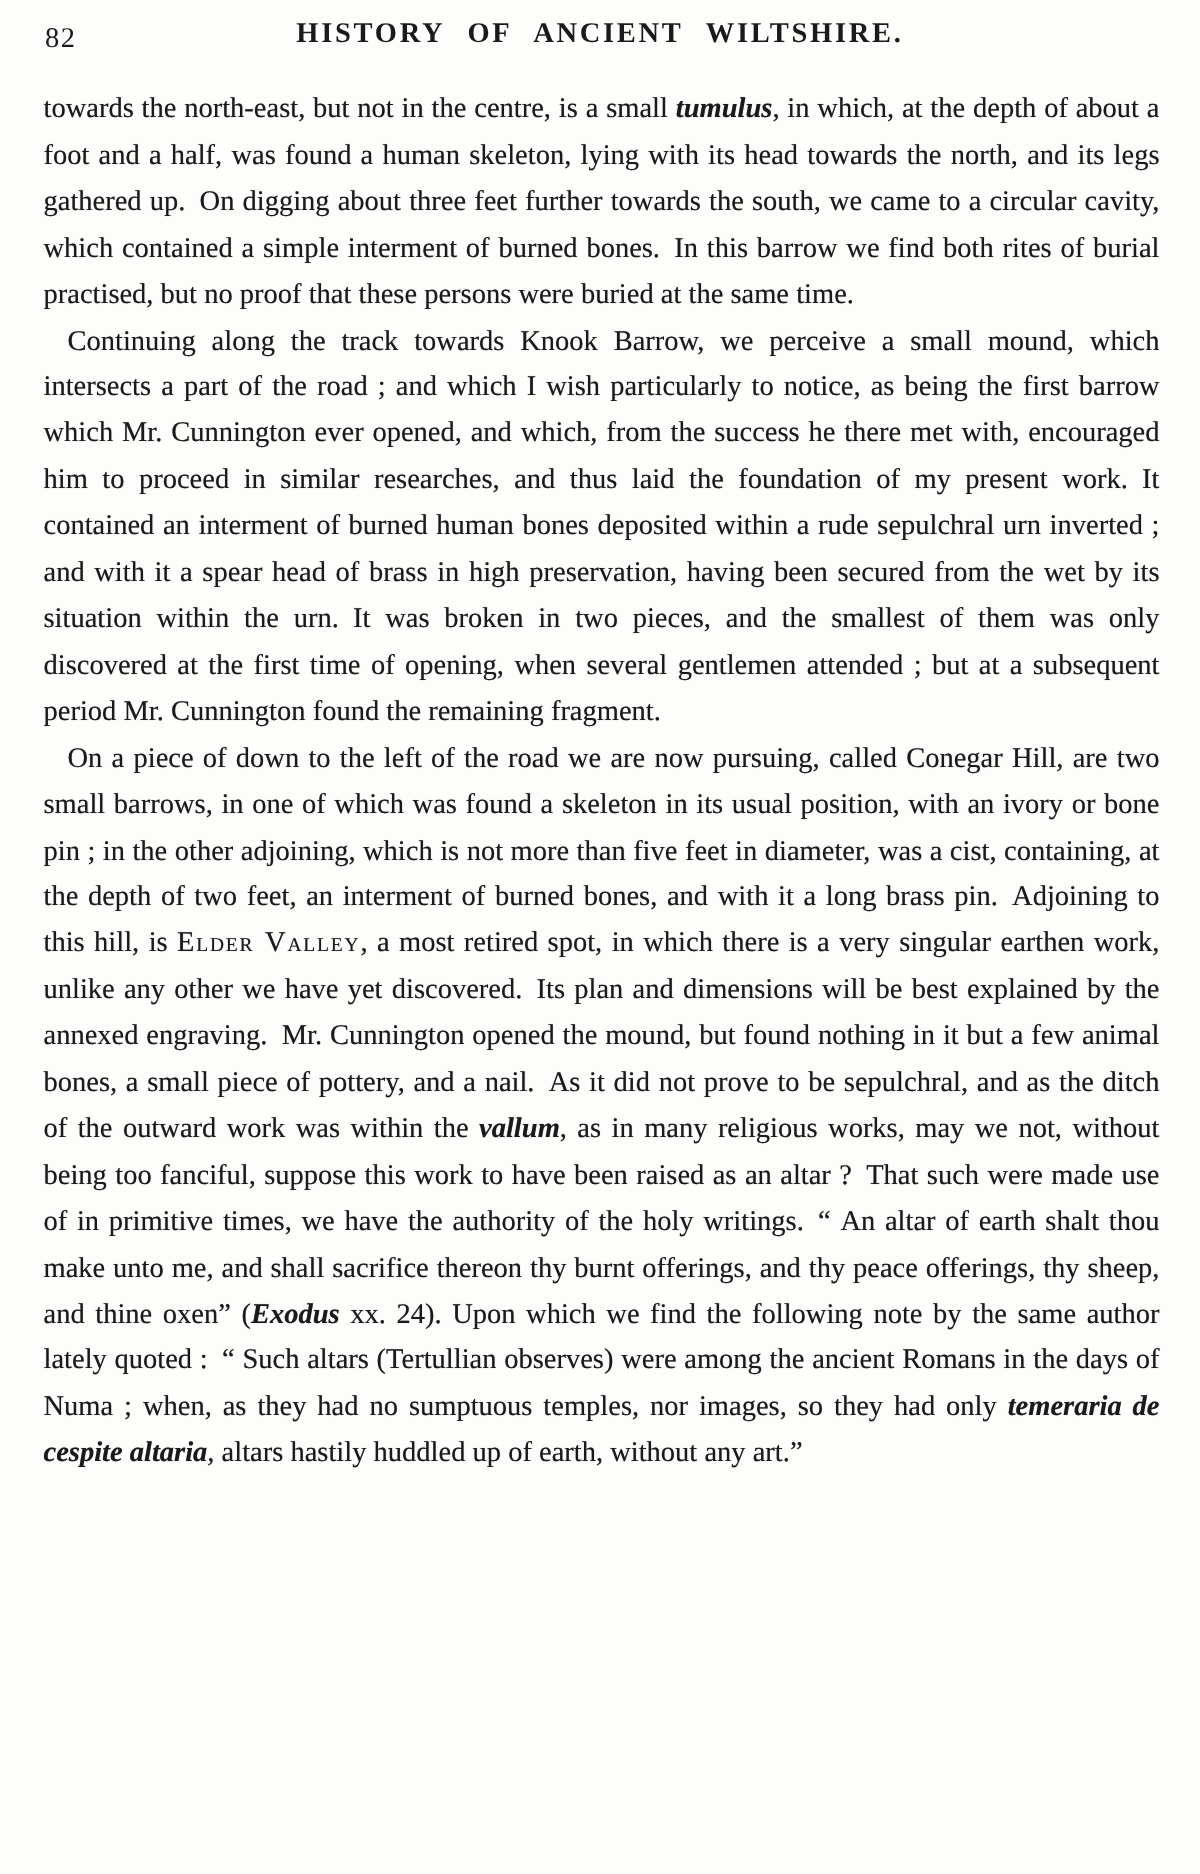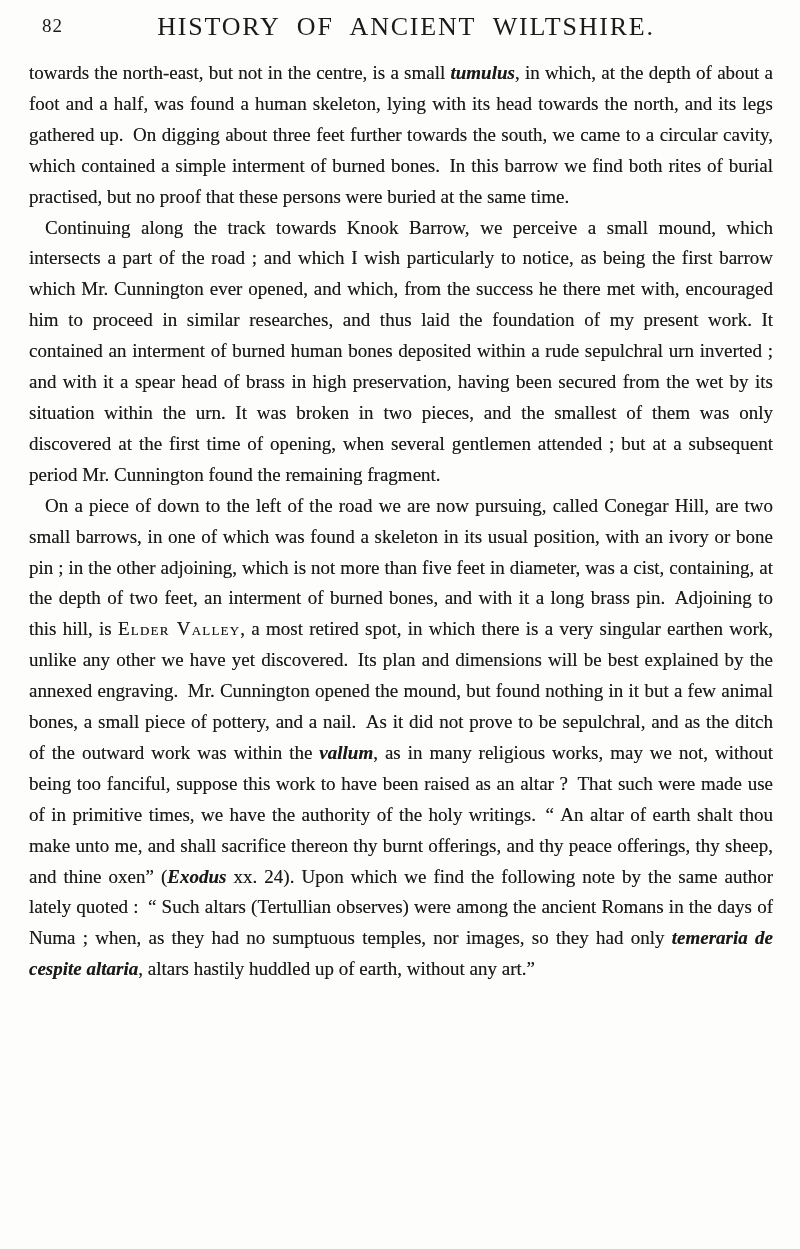--- a/index.html
+++ b/index.html
@@ -22,33 +22,32 @@
     height: 1249px;
     background: var(--paper);
     overflow: hidden;
   }
   .page-header {
     position: absolute;
     top: 12px;
     left: 28px;
     right: 28px;
     height: 30px;
-    margin-left: 12px;
   }
   .page-number {
     position: absolute;
     left: 2px;
     top: 3px;
     font-size: 19px;
     letter-spacing: 1px;
   }
   .running-title {
     text-align: center;
-    font-weight: normal;
-    font-size: 26px;
+    font-weight: bold;
+    font-size: 19px;
     letter-spacing: 1.8px;
     word-spacing: 9px;
     white-space: nowrap;
   }
   .page-text {
     position: absolute;
     top: 58px;
     left: 29px;
     width: 744px;
     font-size: 19px;

